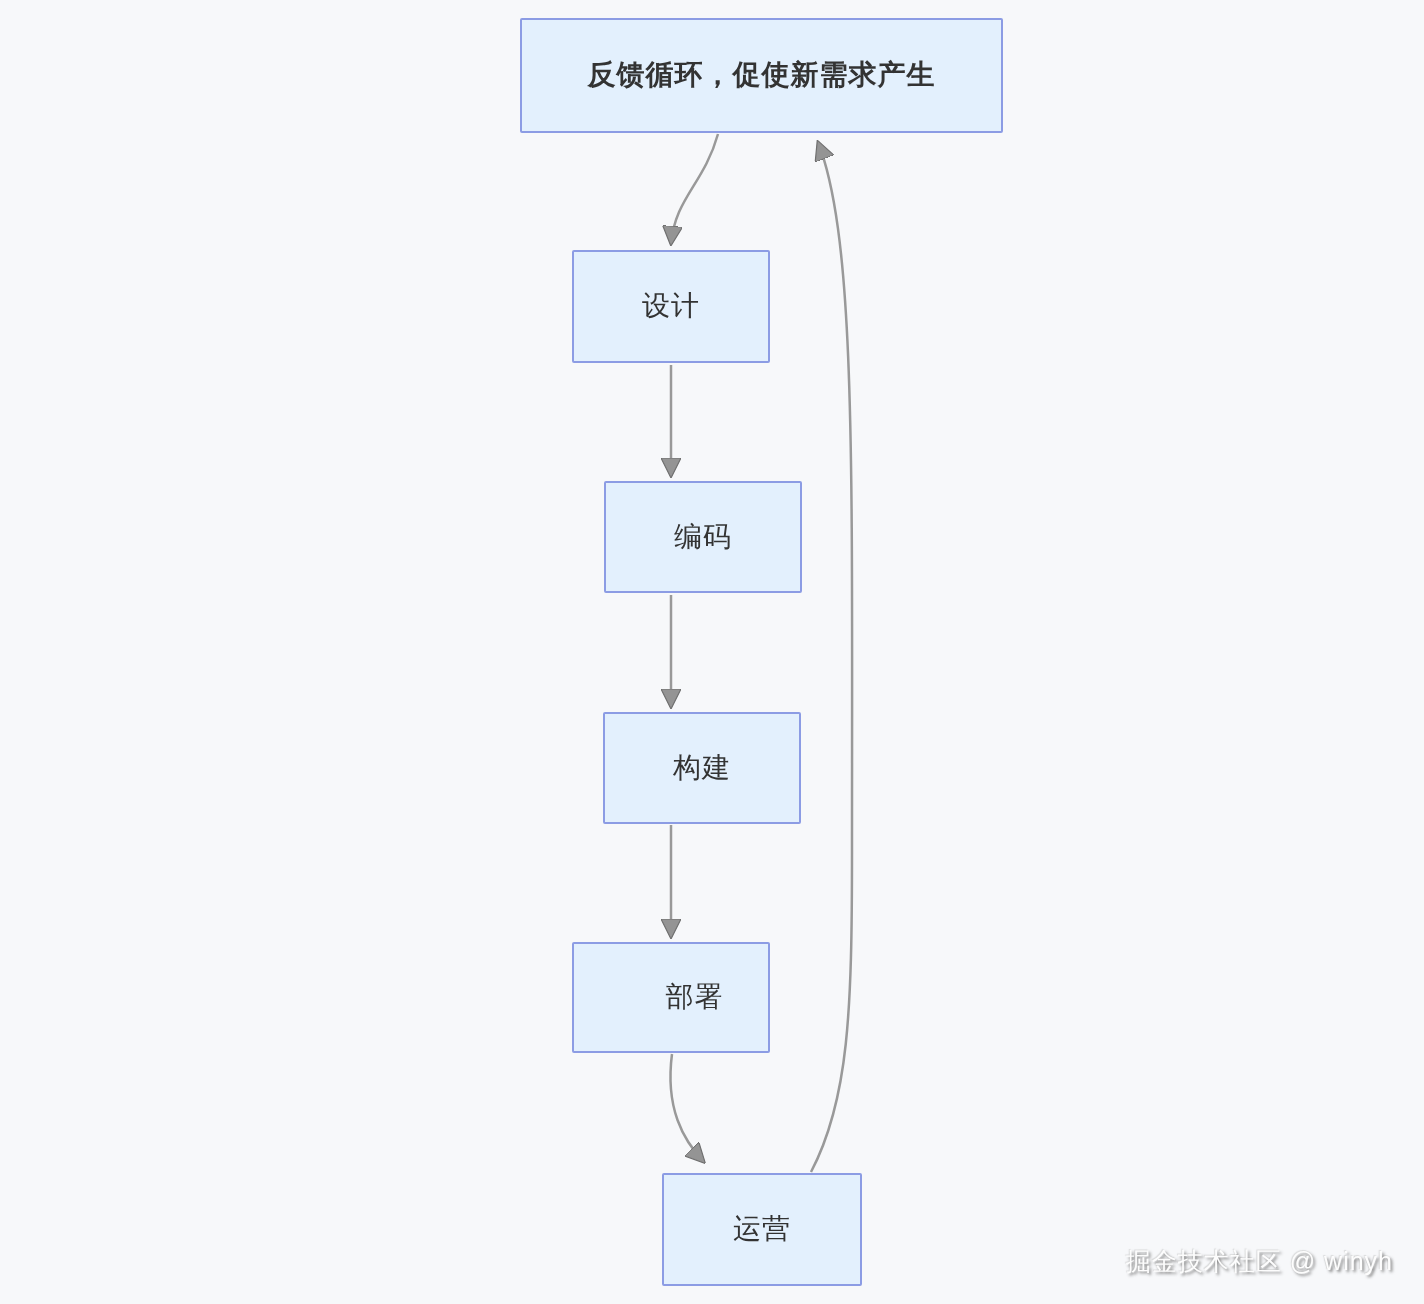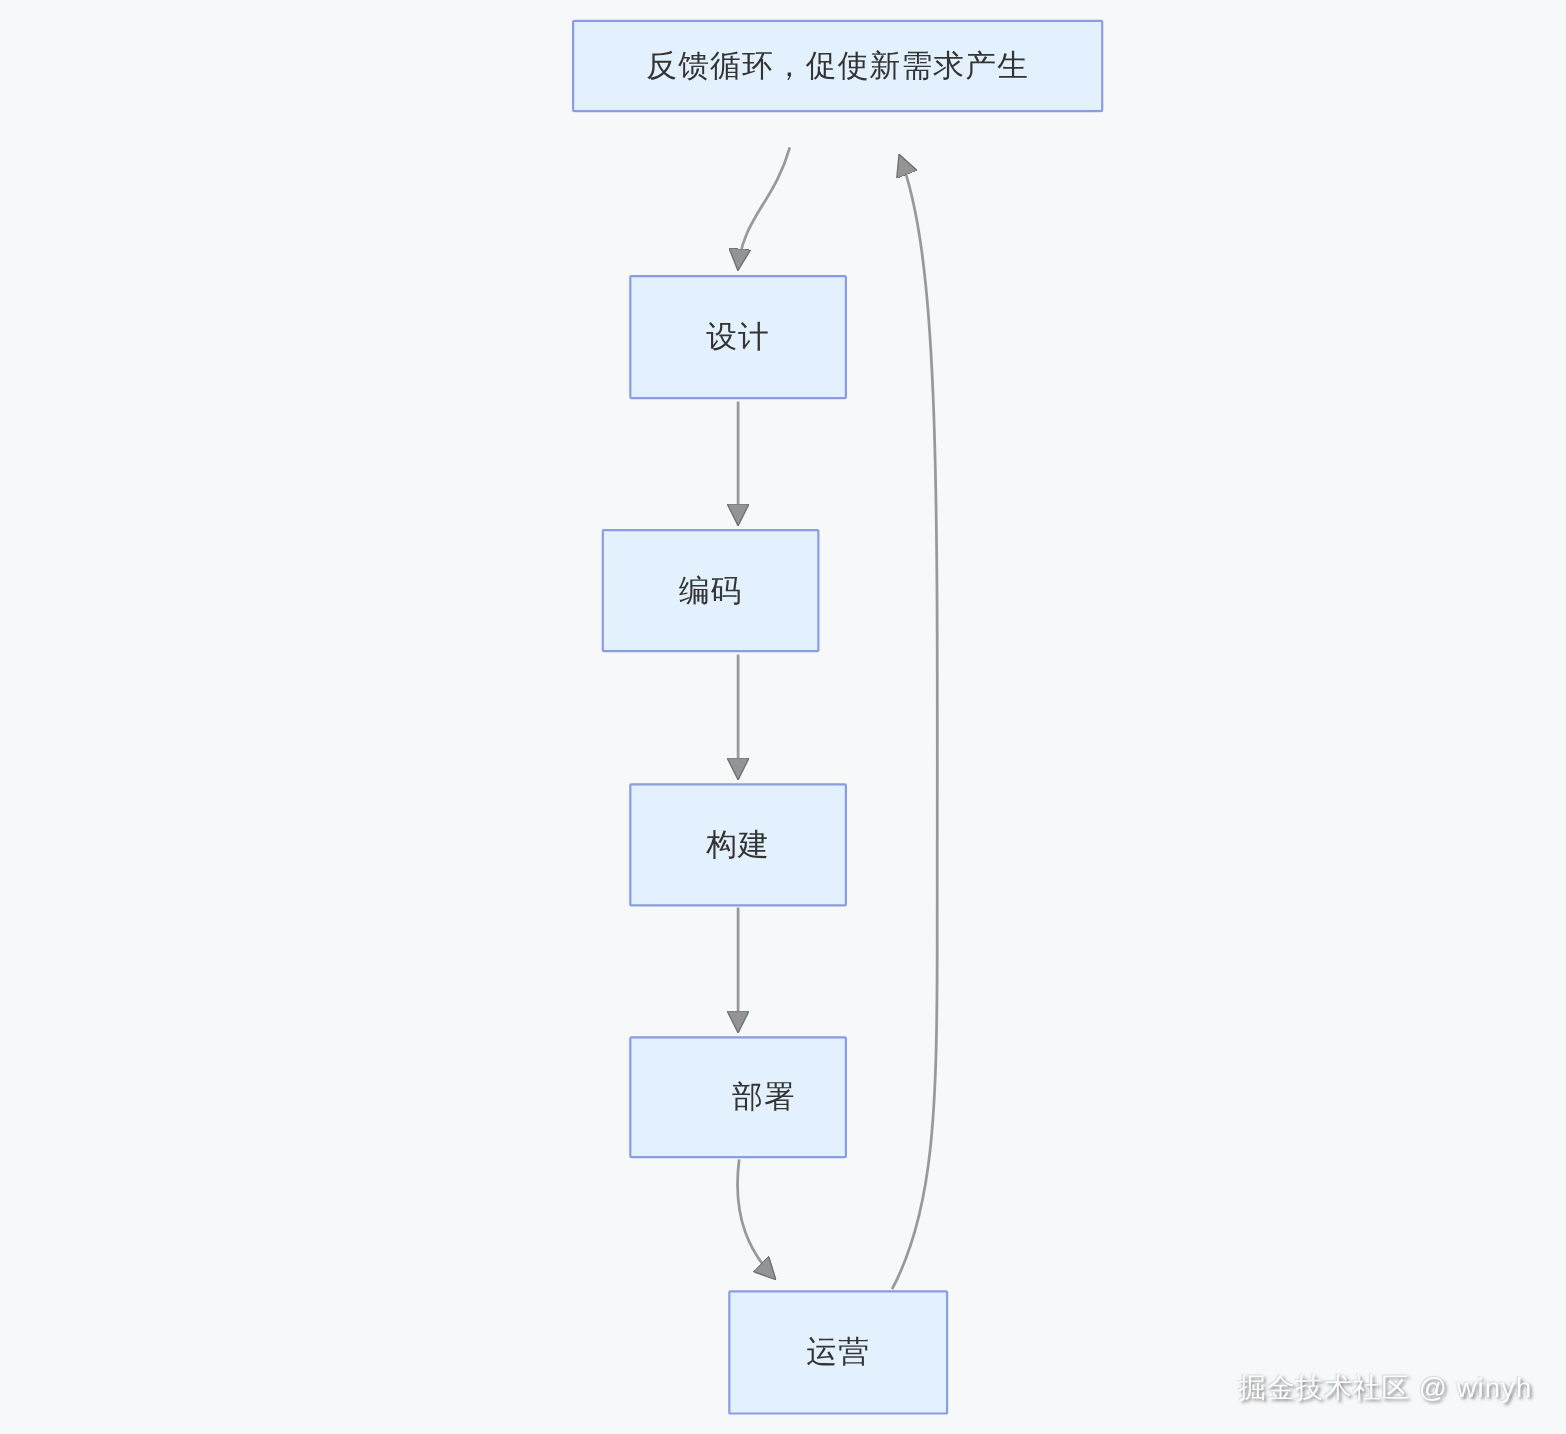--- a/index.html
+++ b/index.html
@@ -61,33 +61,33 @@
       </marker>
     </defs>
     <path d="M 718 134 C 704 184, 675 198, 671 244" fill="none" stroke="#999999" stroke-width="2.5" marker-end="url(#arrow)"></path>
     <path d="M 671 365 L 671 476" fill="none" stroke="#999999" stroke-width="2.5" marker-end="url(#arrow)"></path>
     <path d="M 671 595 L 671 707" fill="none" stroke="#999999" stroke-width="2.5" marker-end="url(#arrow)"></path>
     <path d="M 671 825 L 671 937" fill="none" stroke="#999999" stroke-width="2.5" marker-end="url(#arrow)"></path>
     <path d="M 672 1054 C 665 1108, 683 1140, 704 1162" fill="none" stroke="#999999" stroke-width="2.5" marker-end="url(#arrow)"></path>
     <path d="M 811 1172 C 849 1100, 852 1010, 852 850 C 852 460, 856 240, 818 142" fill="none" stroke="#999999" stroke-width="2.5" marker-end="url(#arrow)"></path>
   </svg>
 
-  <div class="node" style="left:520px; top:18px; width:483px; height:84px;">
+  <div class="node" style="left:520px; top:18px; width:483px; height:115px;font-weight:bold;">
     <span>反馈循环，促使新需求产生</span>
   </div>
 
   <div class="node" style="left:572px; top:250px; width:198px; height:113px;justify-content:center;">
     <span>设计</span>
   </div>
 
-  <div class="node" style="left:547px; top:481px; width:198px; height:112px;">
+  <div class="node" style="left:604px; top:481px; width:198px; height:112px;">
     <span>编码</span>
   </div>
 
-  <div class="node" style="left:572px; top:712px; width:198px; height:112px;">
+  <div class="node" style="left:603px; top:712px; width:198px; height:112px;">
     <span>构建</span>
   </div>
 
   <div class="node" style="left:572px; top:942px; width:198px; height:111px;padding-left:47px;">
     <span>部署</span>
   </div>
 
   <div class="node" style="left:662px; top:1173px; width:200px; height:113px;text-align:center;">
     <span>运营</span>
   </div>

